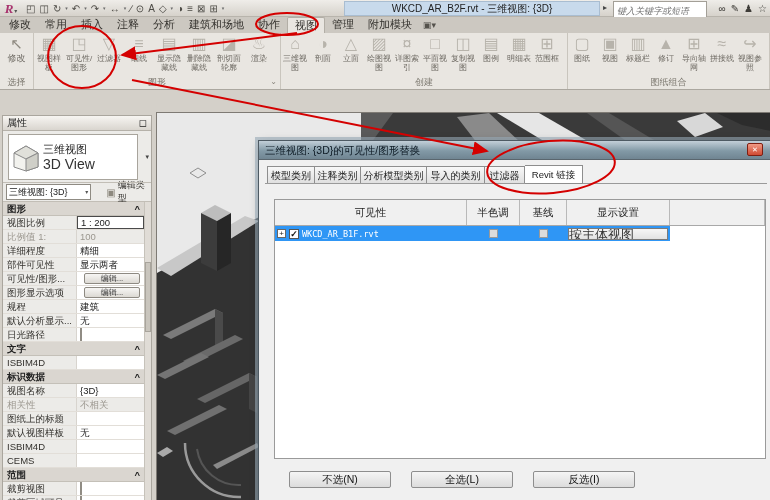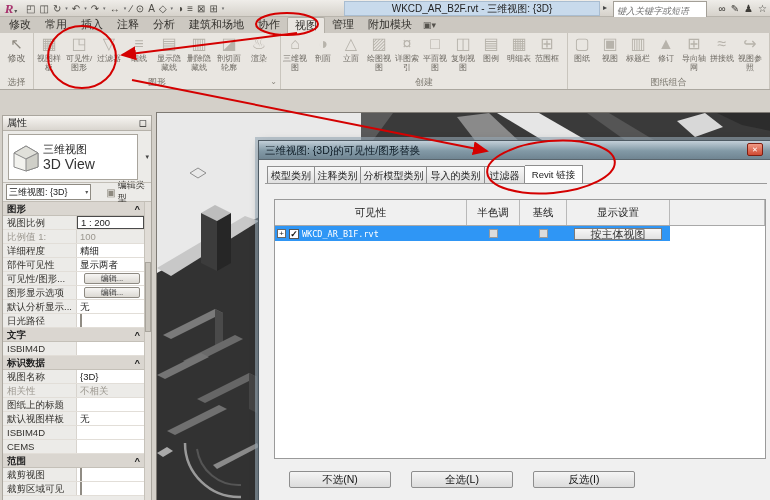--- a/index.html
+++ b/index.html
@@ -77,21 +77,21 @@
 .dth div{border-right:1px solid #b9b9b9;font-size:10.5px;line-height:25px;text-align:center;white-space:nowrap;overflow:hidden}
 .c1{width:192px}.c2{width:53px}.c3{width:47px}.c4{width:103px}.c5{flex:1}
 .drow{display:flex;height:15px}
 .drow .cell{background:#2f96f5;border-right:1px solid #2f96f5;display:flex;align-items:center;justify-content:center}
 .drow .c5{background:#fff}
 .drow .c1{justify-content:flex-start;padding-left:2px;gap:3px}
 .xbox{width:9px;height:9px;background:#fff;border:1px solid #666;font-size:8px;line-height:7px;text-align:center;color:#222}
 .chk{width:10px;height:10px;background:#fff;border:1px solid #555;font-size:9px;line-height:9px;text-align:center;color:#111;font-weight:bold}
 .lname{font-family:"DejaVu Sans Mono",monospace;font-size:8.5px;color:#fff;white-space:nowrap;overflow:hidden}
 .gchk{width:9px;height:9px;background:#dcdcdc;border:1px solid #999}
-.hostbtn{width:88px;height:12px;background:linear-gradient(#f6f6f6,#e2e2e2);border:1px solid #7a7a7a;font-size:11px;line-height:11px;text-align:center;color:#333;white-space:nowrap;overflow:hidden}
+.hostbtn{width:100px;height:12px;background:linear-gradient(#f6f6f6,#e2e2e2);border:1px solid #7a7a7a;font-size:13px;line-height:11px;color:#333;white-space:nowrap;overflow:hidden}
 .dbtns{position:absolute;left:30px;top:330px;display:flex;gap:20px}
 .dbtn{width:102px;height:17px;background:linear-gradient(#f5f5f5,#dcdcdc);border:1px solid #8e8e8e;border-radius:2px;font-size:10.5px;line-height:15px;text-align:center;color:#111}
 
 .anno{position:absolute;left:0;top:0;width:770px;height:500px;pointer-events:none;z-index:60}
 </style>
 </head>
 <body>
 
 <div class="titlebar">
   <div class="logo"><span class="r">R</span><span class="dd">▾</span></div>
@@ -360,20 +360,24 @@
           <span class="pbtn">编辑...</span>
         </div>
       </div>
     <div class="prow">
         <div class="plabel">图形显示选项</div>
         <div class="pval">
           <span class="pbtn">编辑...</span>
         </div>
       </div>
     <div class="prow">
+        <div class="plabel">规程</div>
+        <div class="pval">建筑</div>
+      </div>
+    <div class="prow">
         <div class="plabel">默认分析显示...</div>
         <div class="pval">无</div>
       </div>
     <div class="prow">
         <div class="plabel">日光路径</div>
         <div class="pval"><span class="cb"></span></div>
       </div>
     <div class="psec">
         <span>文字</span>
         <span>^</span>

